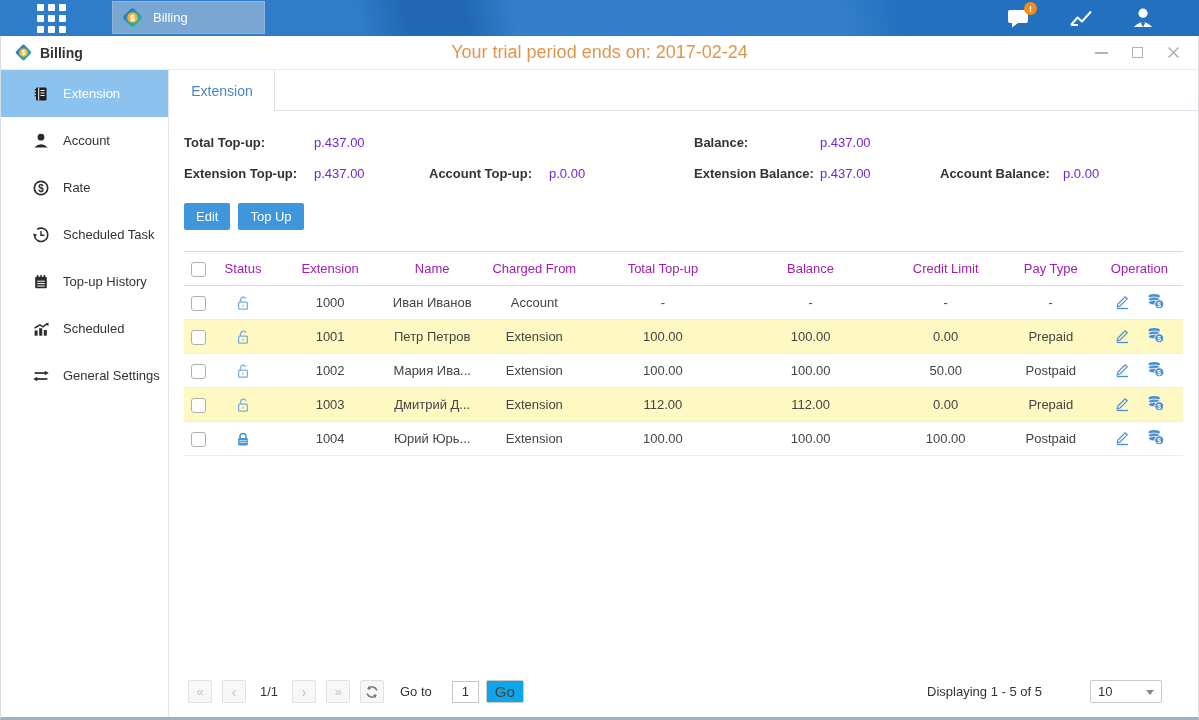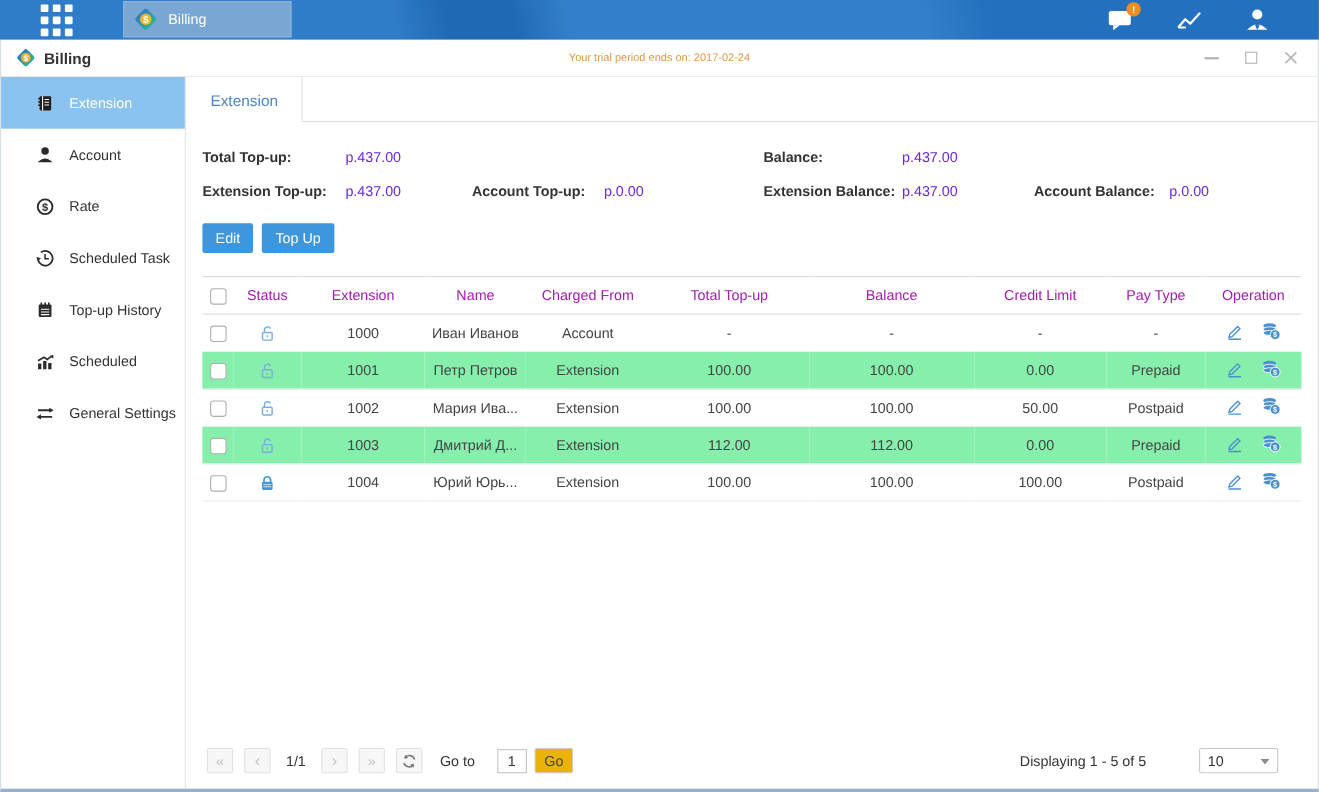--- a/index.html
+++ b/index.html
@@ -20,21 +20,21 @@
   .tb-btn { position:relative; width:28px; height:26px; display:flex; align-items:center; justify-content:center; cursor:pointer; }
   .badge { position:absolute; top:-3px; right:-4px; width:13px; height:13px; border-radius:50%; background:#ef8d1e;
     color:#fff; font-size:9px; font-weight:bold; display:flex; align-items:center; justify-content:center; }
 
   
   .window { height: 684px; border-left:1px solid #d7dee6; border-right:1px solid #d7dee6; border-bottom:3px solid #9ab0ca;
     display:flex; flex-direction:column; background:#fff; }
   .titlebar { height:34px; border-bottom:1px solid #e9e9e9; display:flex; align-items:center; padding:0 18px 0 13px; position:relative; flex:0 0 auto; }
   .titlebar .dicon { width:19px; height:19px; }
   .win-title { font-size:14px; font-weight:bold; color:#333; margin-left:7px; }
-  .trial { position:absolute; left:50%; transform:translateX(-50%); color:#e0964a; font-size:10px; }
+  .trial { position:absolute; left:50%; transform:translateX(-50%); color:#e0964a; font-size:18px; }
   .win-controls { margin-left:auto; display:flex; align-items:center; gap:22px; }
   .wc { width:14px; height:14px; display:flex; align-items:center; justify-content:center; cursor:pointer; }
   .wc-min i { display:block; width:13px; height:0; border-top:2px solid #b2b2b2; }
   .wc-max i { display:block; width:11px; height:11px; border:1px solid #b2b2b2; }
 
   .main { flex:1; display:flex; min-height:0; }
 
   
   .sidebar { width:168px; border-right:1px solid #e3e3e3; flex:0 0 auto; }
   .side-item { height:47px; display:flex; align-items:center; padding-left:31px; gap:13px; color:#333; cursor:pointer; }
@@ -56,40 +56,40 @@
 
   .toolbar { padding:14px 0 0 15px; display:flex; gap:8px; flex:0 0 auto; }
   .btn-blue { background:#3e97dc; color:#fff; border:none; border-radius:2px; font-size:13px;
     font-family:"Liberation Sans",sans-serif; padding:6px 12px; cursor:pointer; }
 
   .table-wrap { margin:21px 15px 0 15px; flex:0 0 auto; }
   table { width:100%; border-collapse:collapse; table-layout:fixed; font-size:13px; }
   thead th { height:34px; border-top:1px solid #d9dcdf; border-bottom:1px solid #d9dcdf;
     font-weight:normal; color:#a21caf; text-align:center; }
   tbody td { height:34px; border-bottom:1px solid #ededee; text-align:center; color:#444; }
-  tr.stripe { background:#86efac; }
+  tr.stripe { background:#fef9c3; }
   .cb { display:inline-block; width:15px; height:15px; border:1px solid #b0b0b0; border-radius:3px; background:#fff; vertical-align:middle; cursor:pointer; }
   .lockwrap { display:inline-flex; vertical-align:middle; cursor:pointer; }
   .ops { display:inline-flex; gap:16px; align-items:center; }
   .ops span { display:inline-flex; cursor:pointer; }
 
   .spacer { flex:1 1 auto; }
 
   
   .pagination { flex:0 0 auto; display:flex; align-items:center; padding:0 36px 14px 19px; }
   .pg-btn { width:24px; height:23px; border:1px solid #e2e2e2; background:#f7f7f7; border-radius:2px;
     display:inline-flex; align-items:center; justify-content:center; color:#c3c3c3; font-size:13px; margin-right:10px; cursor:pointer; }
   .pg-first::before { content:"\00AB"; } .pg-prev::before { content:"\2039"; font-size:15px; }
   .pg-next::before { content:"\203A"; font-size:15px; } .pg-last::before { content:"\00BB"; }
   .pg-page { width:26px; text-align:center; color:#333; margin-right:10px; }
   .goto-lbl { color:#333; margin:0 20px 0 6px; }
   .goto-input { width:27px; height:22px; border:1px solid #c6c6c6; font-size:13px; text-align:center;
     font-family:"Liberation Sans",sans-serif; color:#333; }
-  .go-btn { height:23px; margin-left:7px; padding:0 8px; border:1px solid #c9c9c9; background:#eab308;
-    border-radius:2px; font-size:13px; color:#444; font-family:"Liberation Sans",sans-serif; cursor:pointer; }
+  .go-btn { height:23px; margin-left:7px; padding:0 8px; border:1px solid #c9c9c9; background:#0ea5e9;
+    border-radius:2px; font-size:15px; color:#444; font-family:"Liberation Sans",sans-serif; cursor:pointer; }
   .pg-right { margin-left:auto; display:flex; align-items:center;gap:39px; }
   .displaying { color:#333; }
   .size-select { margin-left:9px; width:72px; height:23px; border:1px solid #c9c9c9; border-radius:2px; background:#fff;
     display:flex; align-items:center; padding-left:7px; position:relative; cursor:pointer; color:#333; }
   .size-select .caret { position:absolute; right:7px; top:9px; width:0; height:0;
     border-left:4px solid transparent; border-right:4px solid transparent; border-top:5px solid #8b8b8b; }
 </style>
 </head>
 <body>
 

